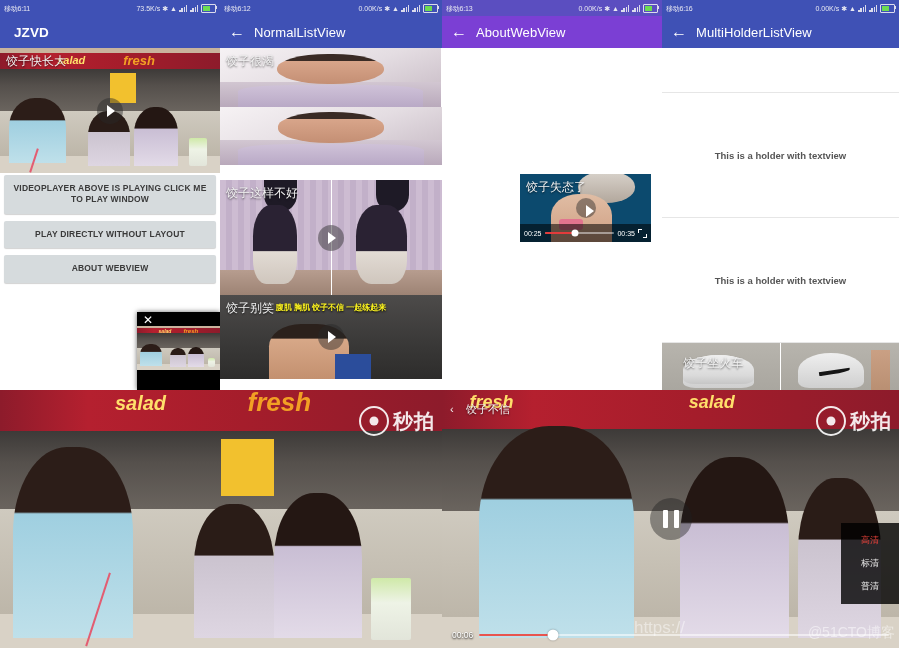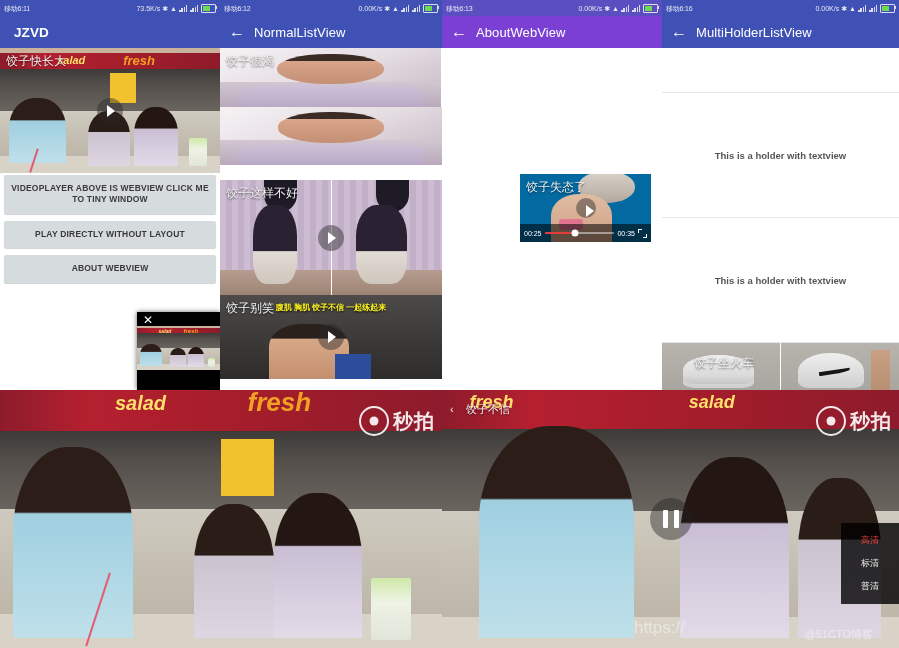--- a/index.html
+++ b/index.html
@@ -83,21 +83,21 @@
   .scene-gym{background:linear-gradient(180deg,#4d4b4a 0%,#393837 60%,#2d2c2b 100%);}
   .scene-gym .sub{position:absolute;left:0;right:0;top:8%;text-align:center;color:#fff61f;
      font-size:8px;font-weight:700;text-shadow:0 1px 2px #000;}
   .scene-gym .man{position:absolute;left:22%;top:34%;width:36%;bottom:0;border-radius:40% 40% 0 0;
      background:linear-gradient(180deg,#2b211c 0%,#2b211c 26%,#d7a888 27%,#c3906f 100%);}
   .scene-gym .blue{position:absolute;left:52%;bottom:0;width:16%;height:30%;background:#2b4d9b;}
 
   
   .scene-cap{background:linear-gradient(180deg,#b7b4ad 0%,#a9a69f 100%);}
   .scene-cap .cap{position:absolute;left:18%;top:24%;width:60%;height:62%;border-radius:52% 52% 18% 18%;
-     background:linear-gradient(180deg,#efefef 0%,#dadada 70%,#c6c6c6 100%);text-align:right;}
+     background:linear-gradient(180deg,#efefef 0%,#dadada 70%,#c6c6c6 100%);}
   .scene-cap .swoosh{position:absolute;left:36%;top:52%;width:26%;height:9%;background:#151515;
      border-radius:0 0 60% 10%;transform:rotate(-8deg);}
   .scene-cap .arm{position:absolute;right:8%;top:14%;width:16%;bottom:0;background:linear-gradient(180deg,#caa084,#b98f72);}
 
   
   .scene-cat{background:linear-gradient(135deg,#2e1c23 0%,#5a3c43 45%,#7d5a5d 100%);}
   .scene-cat .hand{position:absolute;left:24%;top:30%;width:46%;bottom:0;border-radius:45% 45% 0 0;
      background:linear-gradient(180deg,#e0bda4,#cf9f83);}
   .scene-cat .hair{position:absolute;left:44%;top:-4%;width:44%;height:46%;border-radius:50%;
      background:linear-gradient(180deg,#d9d3cc,#b2a79c);}
@@ -109,21 +109,21 @@
         letter-spacing:.2px;border-radius:2px;margin-bottom:7px;padding:8px 6px;line-height:1.35;
         box-shadow:0 1px 1px rgba(0,0,0,.18);cursor:pointer;}
 
   
   .tinywin{position:absolute;background:#000;box-shadow:0 0 5px rgba(0,0,0,.6);z-index:40;}
   .tinywin .tclose{position:absolute;left:6px;top:2px;color:#fff;font-size:12px;line-height:1;cursor:pointer;z-index:3;}
   .tinywin .tbar{height:14px;background:#000;}
 
   
   .webbody{background:#fff;position:relative;height:100%;}
-  .webplayer{position:absolute;background:#0369a1;}
+  .webplayer{position:absolute;background:#0c4a6e;}
   .wp-ctrl{position:absolute;left:0;right:0;bottom:0;height:18px;display:flex;align-items:center;
            gap:3px;padding:0 4px;background:rgba(0,0,0,.55);color:#fff;font-size:7px;}
   .wp-ctrl .bar{flex:1;height:2px;background:rgba(255,255,255,.45);border-radius:2px;position:relative;}
   .wp-ctrl .bar i{position:absolute;left:0;top:0;bottom:0;width:46%;background:#e23b3b;border-radius:2px;}
   .wp-ctrl .bar b{position:absolute;left:44%;top:50%;transform:translate(-50%,-50%);
                   width:7px;height:7px;border-radius:50%;background:#fff;}
   .wp-full{width:9px;height:9px;position:relative;flex:0 0 auto;}
   .wp-full:before,.wp-full:after{content:"";position:absolute;width:3px;height:3px;border:1.2px solid #fff;}
   .wp-full:before{left:0;top:0;border-right:0;border-bottom:0;}
   .wp-full:after{right:0;bottom:0;border-left:0;border-top:0;}
@@ -153,21 +153,21 @@
   .qualitymenu div{font-size:9px;color:#e9e9e9;padding:5px 0;cursor:pointer;}
   .qualitymenu div.sel{color:#e8413a;}
   .fs-bottom{position:absolute;left:0;right:0;bottom:0;height:26px;display:flex;align-items:center;
              gap:6px;padding:0 10px;z-index:7;}
   .fs-bottom .t{color:#fff;font-size:8.5px;text-shadow:0 1px 2px #000;}
   .fs-bottom .sbar{flex:1;height:2px;background:rgba(255,255,255,.55);border-radius:2px;position:relative;}
   .fs-bottom .sbar i{position:absolute;left:0;top:0;bottom:0;width:18%;background:#e8544e;border-radius:2px;}
   .fs-bottom .sbar b{position:absolute;left:18%;top:50%;transform:translate(-50%,-50%);
                      width:11px;height:11px;border-radius:50%;background:#fff;box-shadow:0 0 2px rgba(0,0,0,.4);}
   .url-wm{position:absolute;left:42%;bottom:10px;color:rgba(255,255,255,.45);font-size:17px;z-index:5;}
-  .csdn-wm{position:absolute;right:26px;bottom:6px;color:rgba(255,255,255,.5);font-size:11px;z-index:6;}
+  .csdn-wm{position:absolute;right:4px;bottom:6px;color:rgba(255,255,255,.5);font-size:14px;z-index:6;}
 </style>
 </head>
 <body>
 
 <div id="root">
 
   <div class="panel" style="left:0;width:220px;height:390px;">
     <div class="statusbar" style="background:#3f51b5;">
       <div class="sb-left">
         <span>移动6:11</span>
@@ -210,21 +210,21 @@
       <div class="p1"></div>
       <div class="p2"></div>
       <div class="p3"></div>
       <div class="cup"></div>
       <div class="straw"></div>
       <div class="cap">饺子快长大</div>
       <div class="play"></div>
     </div>
 
     <div class="btnlist">
-      <div class="mbtn">VIDEOPLAYER ABOVE IS WEBVIEW CLICK ME TO TINY WINDOW</div>
+      <div class="mbtn">VIDEOPLAYER ABOVE IS PLAYING CLICK ME TO PLAY WINDOW</div>
       <div class="mbtn">PLAY DIRECTLY WITHOUT LAYOUT</div>
       <div class="mbtn">ABOUT WEBVIEW</div>
     </div>
 
     <div class="tinywin" style="left:137px;top:312px;width:83px;height:78px;">
       <div class="tbar"></div>
       <div class="tclose">✕</div>
       <div class="vid scene-diner" style="height:44px;">
         <div class="s-sign">
           <span class="w1" style="font-size:5px;">salad</span>
@@ -463,15 +463,22 @@
 
     <div class="qualitymenu" style="right:0;top:133px;">
       <div class="sel">高清</div>
       <div>标清</div>
       <div>普清</div>
     </div>
 
     <div class="url-wm">https://</div>
     <div class="csdn-wm">@51CTO博客</div>
 
+    <div class="fs-bottom">
+      <span class="t">00:06</span>
+      <span class="sbar">
+          <i></i>
+          <b></b>
+        </span>
+    </div>
   </div>
 
 </div>
 
 </body></html>

